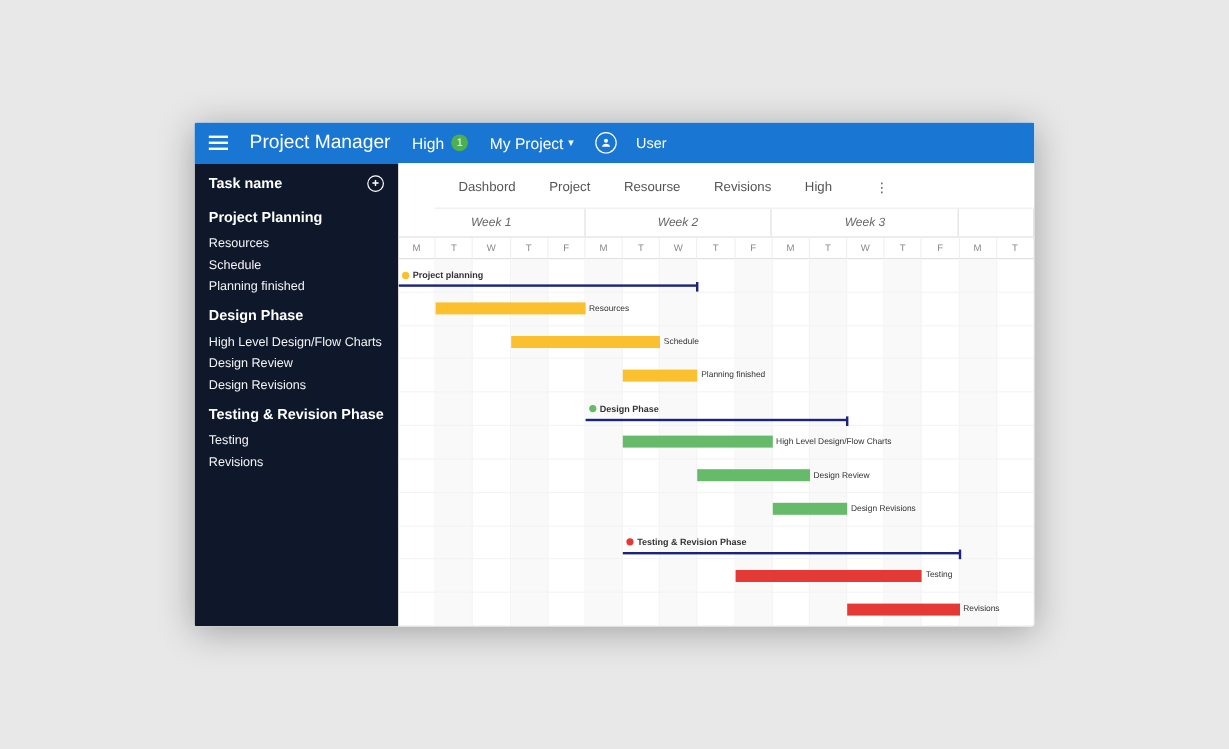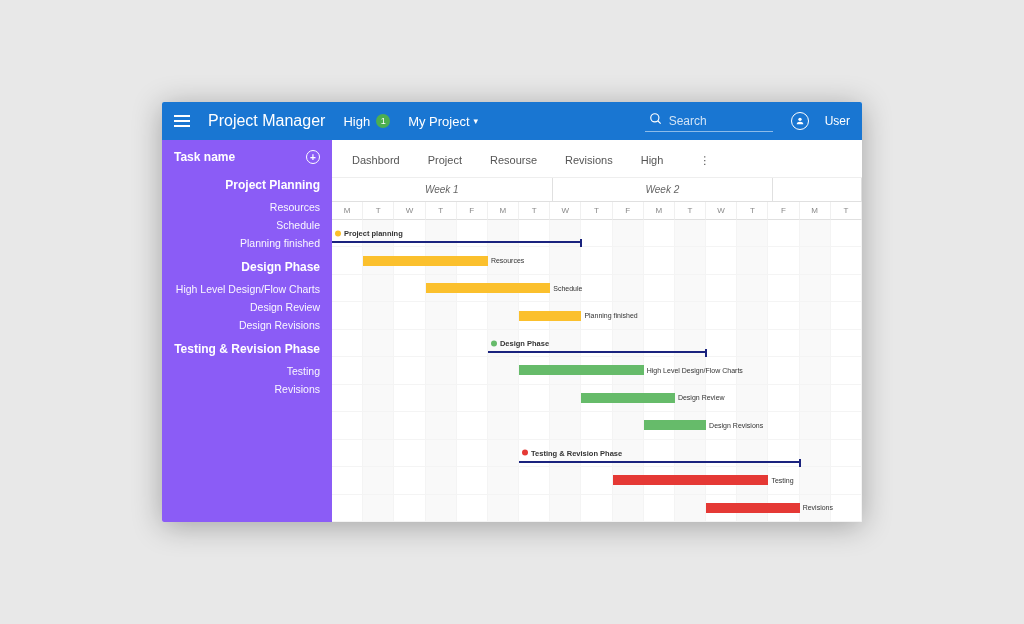--- a/index.html
+++ b/index.html
@@ -12,27 +12,27 @@
 .inbox { display: flex; align-items: center; gap: 6px; }
 .badge { background: #4caf50; border-radius: 50%; width: 14px; height: 14px; display: flex; align-items: center; justify-content: center; font-size: 9px; color: #fff; }
 .dropdown { display: flex; align-items: center; gap: 4px; cursor: pointer; }
 .chevron { font-size: 9px; }
 .search-wrap { display: flex; align-items: center; gap: 6px; margin-left: auto; border-bottom: 1px solid rgba(255,255,255,0.5); padding: 2px 4px; }
 .search-wrap input { background: transparent; border: none; color: #fff; font-size: 12px; width: 100px; outline: none; }
 .search-wrap input::placeholder { color: rgba(255,255,255,0.8); }
 .user { display: flex; align-items: center; gap: 16px; font-size: 12px; }
 .user-icon { width: 18px; height: 18px; border: 1.5px solid #fff; border-radius: 50%; display: flex; align-items: center; justify-content: center; font-size: 10px; }
 .body { display: flex; flex: 1; overflow: hidden; }
-.sidebar { width: 170px; background: #8b5cf6; color: #fff; padding: 10px 12px; font-size: 11px; overflow-y: auto; text-align: right; }
+.sidebar { width: 170px; background: #0f172a; color: #fff; padding: 10px 12px; font-size: 11px; overflow-y: auto; }
 .task-head { display: flex; justify-content: space-between; align-items: center; font-weight: 600; font-size: 12px; margin-bottom: 14px; }
 .add-btn { width: 14px; height: 14px; border: 1px solid #fff; border-radius: 50%; display: flex; align-items: center; justify-content: center; font-size: 10px; cursor: pointer; }
 .group { font-weight: 700; font-size: 12px; margin-top: 8px; margin-bottom: 6px; }
 .item { font-weight: 400; font-size: 10.5px; padding: 3px 0; opacity: 0.95; cursor: pointer; }
 .main { flex: 1; background: #fff; display: flex; flex-direction: column; overflow: hidden; }
-.tabs { display: flex; gap: 28px; padding: 14px 20px 10px; font-size: 11px; color: #555; border-bottom: 1px solid #eee; }
+.tabs { display: flex; gap: 28px; padding: 14px 20px 10px; font-size: 11px; color: #555; border-bottom: 1px solid #eee; margin-left: 30px; }
 .tab { cursor: pointer; }
 .more-dots { margin-left: 8px; cursor: pointer; }
 .weeks { display: flex; border-bottom: 1px solid #e0e0e0; font-style: italic; }
 .week { flex: 1; text-align: center; font-size: 10px; color: #666; padding: 6px 0; border-right: 1px solid #e0e0e0; }
 .days-row { display: flex; }
 .day { flex: 1; text-align: center; font-size: 8px; color: #888; padding: 4px 0; border-right: 1px solid #f0f0f0; border-bottom: 1px solid #e0e0e0; }
 .gantt { flex: 1; position: relative; overflow: hidden; }
 .grid { position: absolute; inset: 0; display: flex; }
 .gcol { flex: 1; border-right: 1px solid #f4f4f4; }
 .gcol.shade { background: #f9f9f9; }
@@ -62,29 +62,20 @@
       </div>
     <div class="app-title">Project Manager</div>
     <div class="inbox">
       <span>High</span>
       <span class="badge">1</span>
     </div>
     <div class="dropdown">
       <span>My Project</span>
       <span class="chevron">▾</span>
     </div>
-    <div class="search-wrap">
-      <span>
-        <svg width="14" height="14" viewBox="0 0 24 24" fill="none" stroke="#fff" stroke-width="2">
-            <circle cx="10" cy="10" r="7"></circle>
-            <line x1="20" y1="20" x2="15" y2="15"></line>
-          </svg>
-      </span>
-      <input type="text" placeholder="Search" style="">
-    </div>
     <div class="user">
       <span class="user-icon">
         <svg width="10" height="10" viewBox="0 0 24 24" fill="#fff">
             <circle cx="12" cy="8" r="4"></circle>
             <path d="M4 20c0-4 4-6 8-6s8 2 8 6"></path>
           </svg>
       </span>
       <span>User</span>
     </div>
   </div>
@@ -111,20 +102,21 @@
     </div>
 
     <div class="main">
       <div class="tabs">
         <span id="tabs-container" style="display: contents;"><span class="tab">Dashbord</span><span class="tab">Project</span><span class="tab">Resourse</span><span class="tab">Revisions</span><span class="tab">High</span></span>
         <span class="more-dots">⋮</span>
       </div>
       <div class="weeks" id="weeks-row">
           <div class="week">Week 1</div>
           <div class="week">Week 2</div>
+          <div class="week">Week 3</div>
           <div class="week" style="flex: 0.4 1 0%;"></div>
         </div>
       <div class="days-row" id="days-row">
           <div class="day">M</div>
           <div class="day">T</div>
           <div class="day">W</div>
           <div class="day">T</div>
           <div class="day">F</div>
           <div class="day">M</div>
           <div class="day">T</div>

